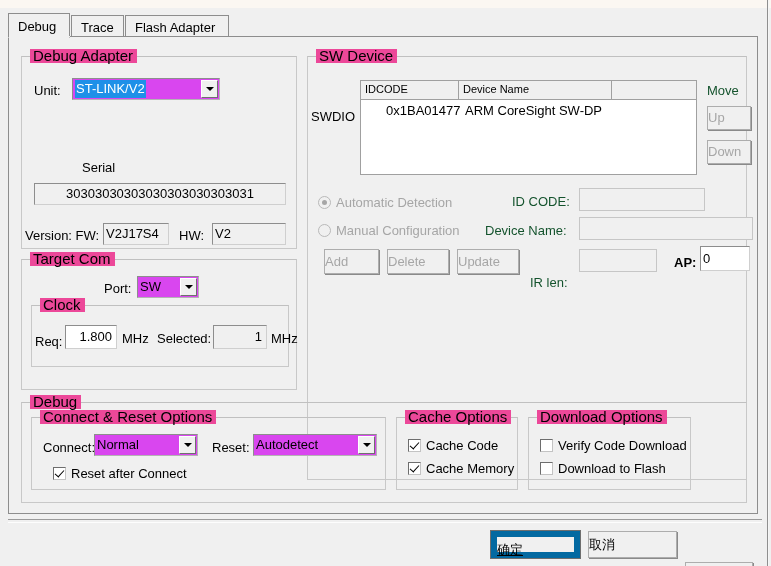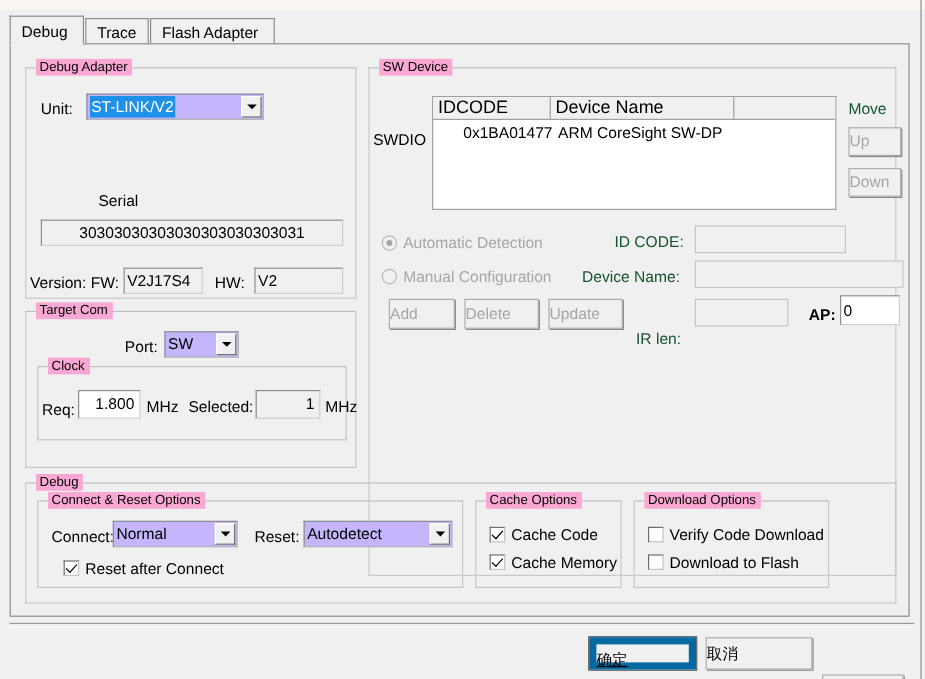--- a/index.html
+++ b/index.html
@@ -90,23 +90,23 @@
   
   .group {
     position: absolute;
     box-sizing: border-box;
     border: 1px solid #c8c8c8;
     border-top-color: #c0c0c0;
   }
   .group > .legend {
     position: absolute;
     top: -8px; left: 8px;
-    background: #f9a8d4;
+    background: #ec4899;
     padding: 0 4px 0 3px;
-    font-size: 11px;
+    font-size: 15px;
     line-height: 14px;
     white-space: nowrap;
     color: #000;
   }
 
   
   .lbl {
     position: absolute;
     font-size: 13px;
     line-height: 16px;
@@ -137,21 +137,21 @@
     background: #f0f0f0;
     border-color: #c6c6c6;
     color: #a6a6a6;
   }
   .textbox.right { text-align: right; padding-right: 4px; }
   .textbox.center { text-align: center; }
 
   .combo {
     position: absolute;
     box-sizing: border-box;
-    background: #c4b5fd;
+    background: #d946ef;
     border: 1px solid #8d8d8d;
     border-right-color: #b4b4b4;
     border-bottom-color: #b4b4b4;
   }
   .combo .val {
     position: absolute;
     left: 2px; top: 1px;
     font-size: 13px;
     line-height: 18px;
     white-space: nowrap;
@@ -275,21 +275,21 @@
     height: 18px;
     background: #f0f0f0;
     border-bottom: 1px solid #a0a0a0;
   }
   #devtable .hcell {
     position: absolute;
     top: 0;
     height: 18px;
     box-sizing: border-box;
     border-right: 1px solid #a0a0a0;
-    font-size: 15px;
+    font-size: 11px;
     line-height: 17px;
     padding-left: 4px;
     white-space: nowrap;
     color: #000;
   }
   #devtable .cell {
     position: absolute;
     font-size: 13px;
     line-height: 16px;
     white-space: nowrap;

